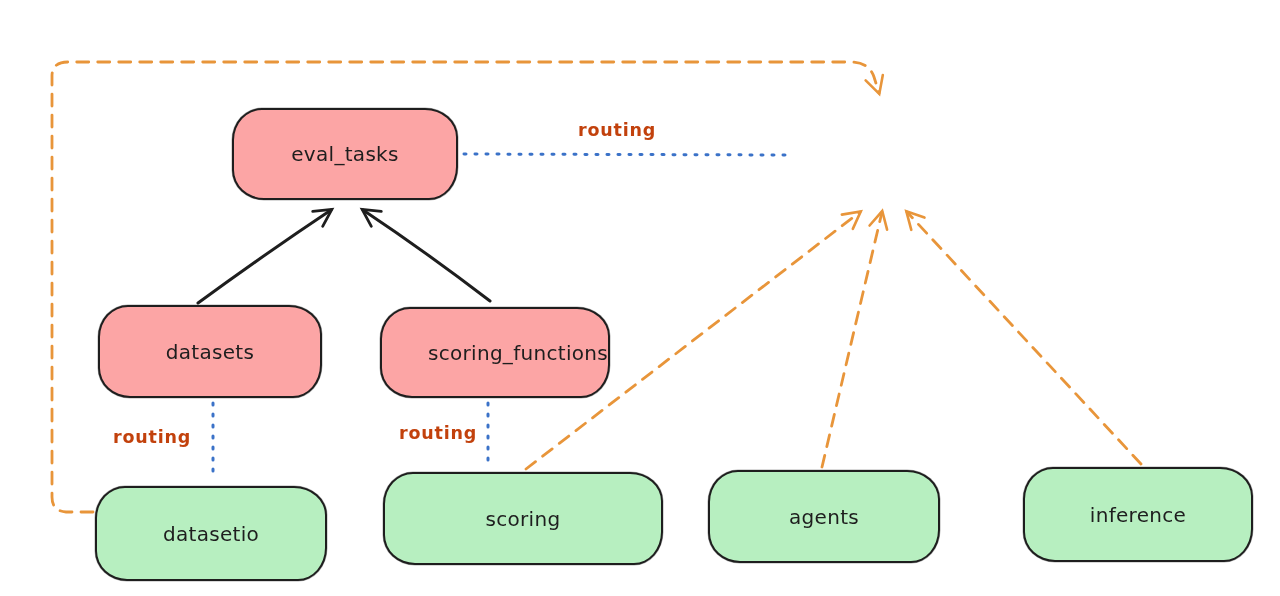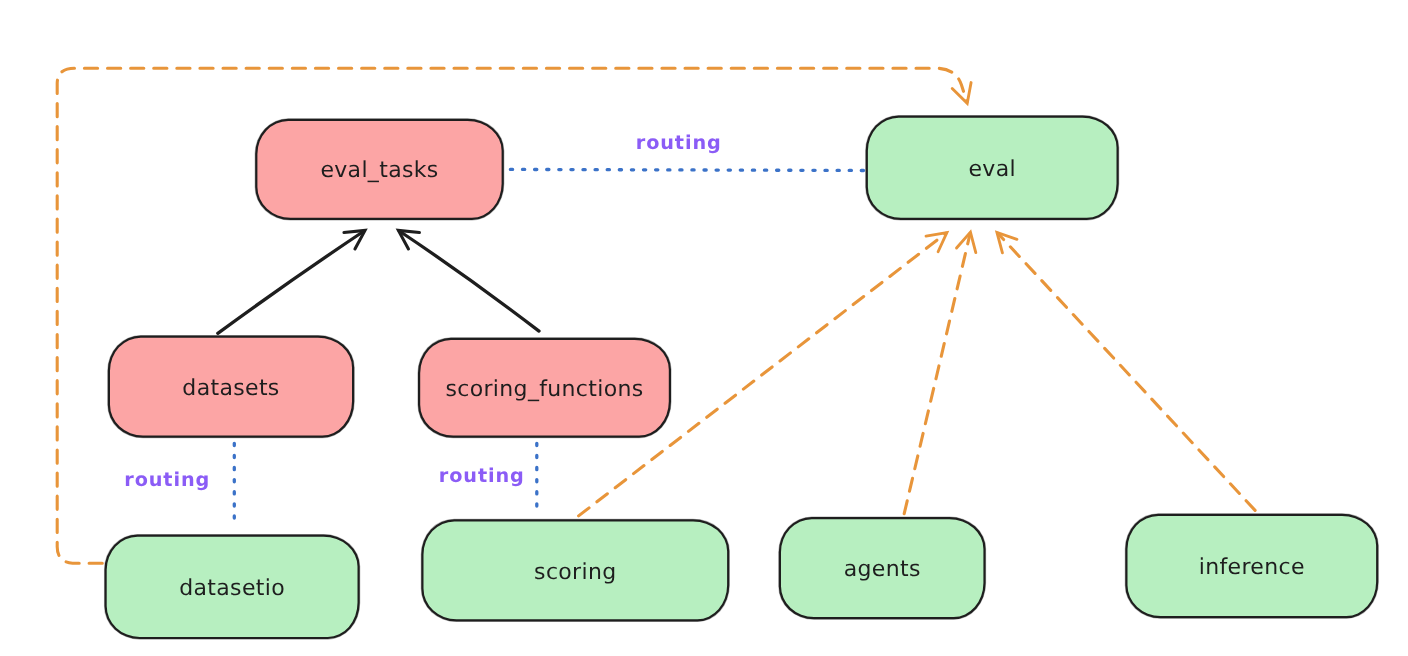--- a/index.html
+++ b/index.html
@@ -27,21 +27,21 @@
     letter-spacing: 0.3px;
     box-sizing: border-box;
     border-radius: 30px 33px 29px 32px / 32px 29px 33px 30px;
     box-shadow: 0 0 0 0.5px rgba(30,30,30,0.35);
   }
   .node.blue  { background: #fca5a5; }
   .node.green { background: #b7efc0; }
   .edge-label {
     position: absolute;
     transform: translate(-50%, -50%);
-    color: #8b5cf6;
+    color: #c2410c;
     font-weight: bold;
     font-size: 17.5px;
     letter-spacing: 0.8px;
     white-space: nowrap;
   }
 </style>
 </head>
 <body>
 
 <div id="canvas">
@@ -66,41 +66,38 @@
     <path d="M 93,512 L 66,512 Q 52,511 52,497 L 52,76 Q 52,62 68,62 L 850,62 Q 869,62 874,77 L 879,93" fill="none" stroke="#e8953a" stroke-width="2.8" stroke-dasharray="12 9" stroke-linecap="round" marker-end="url(#arrow-orange)"></path>
     <path d="M 526,469 L 860,212" fill="none" stroke="#e8953a" stroke-width="2.8" stroke-dasharray="12 9" stroke-linecap="round" marker-end="url(#arrow-orange)"></path>
     <path d="M 822,467 L 882,212" fill="none" stroke="#e8953a" stroke-width="2.8" stroke-dasharray="12 9" stroke-linecap="round" marker-end="url(#arrow-orange)"></path>
     <path d="M 1141,464 L 907,212" fill="none" stroke="#e8953a" stroke-width="2.8" stroke-dasharray="12 9" stroke-linecap="round" marker-end="url(#arrow-orange)"></path>
   </svg>
 
   <div class="node blue" style="left:232px; top:108px; width:226px; height:92px;">
     <span>eval_tasks</span>
   </div>
 
-  <div class="node green" style="left:787px; top:105px; width:230px; height:95px;">
-    <span>eval</span>
-  </div>
 
   <div class="node blue" style="left:98px; top:305px; width:224px; height:93px;">
     <span>datasets</span>
   </div>
 
-  <div class="node blue" style="left:380px; top:307px; width:230px; height:91px;">
+  <div class="node blue" style="left:380px; top:307px; width:230px; height:91px;justify-content:flex-end;">
     <span>scoring_functions</span>
   </div>
 
   <div class="node green" style="left:95px; top:486px; width:232px; height:95px;">
     <span>datasetio</span>
   </div>
 
   <div class="node green" style="left:383px; top:472px; width:280px; height:93px;">
     <span>scoring</span>
   </div>
 
-  <div class="node green" style="left:708px; top:470px; width:188px; height:93px;justify-content:center;">
+  <div class="node green" style="left:708px; top:470px; width:232px; height:93px;justify-content:center;">
     <span>agents</span>
   </div>
 
   <div class="node green" style="left:1023px; top:467px; width:230px; height:95px;">
     <span>inference</span>
   </div>
 
   <div class="edge-label" style="left:617px; top:130px;">routing</div>
 
   <div class="edge-label" style="left:152px; top:437px;">routing</div>

